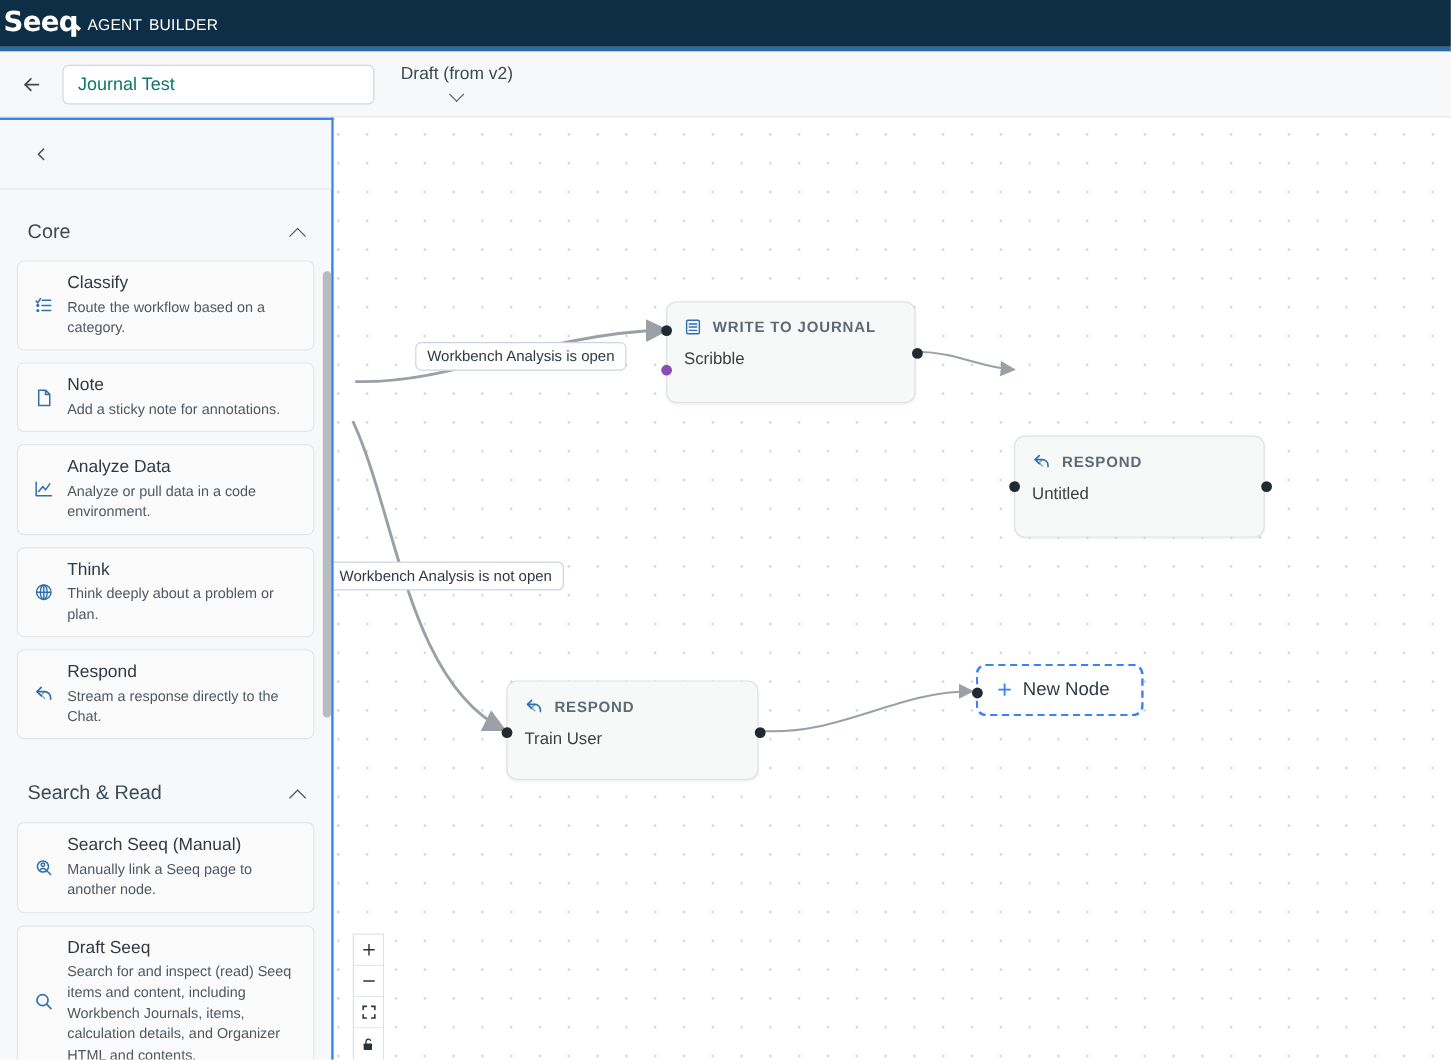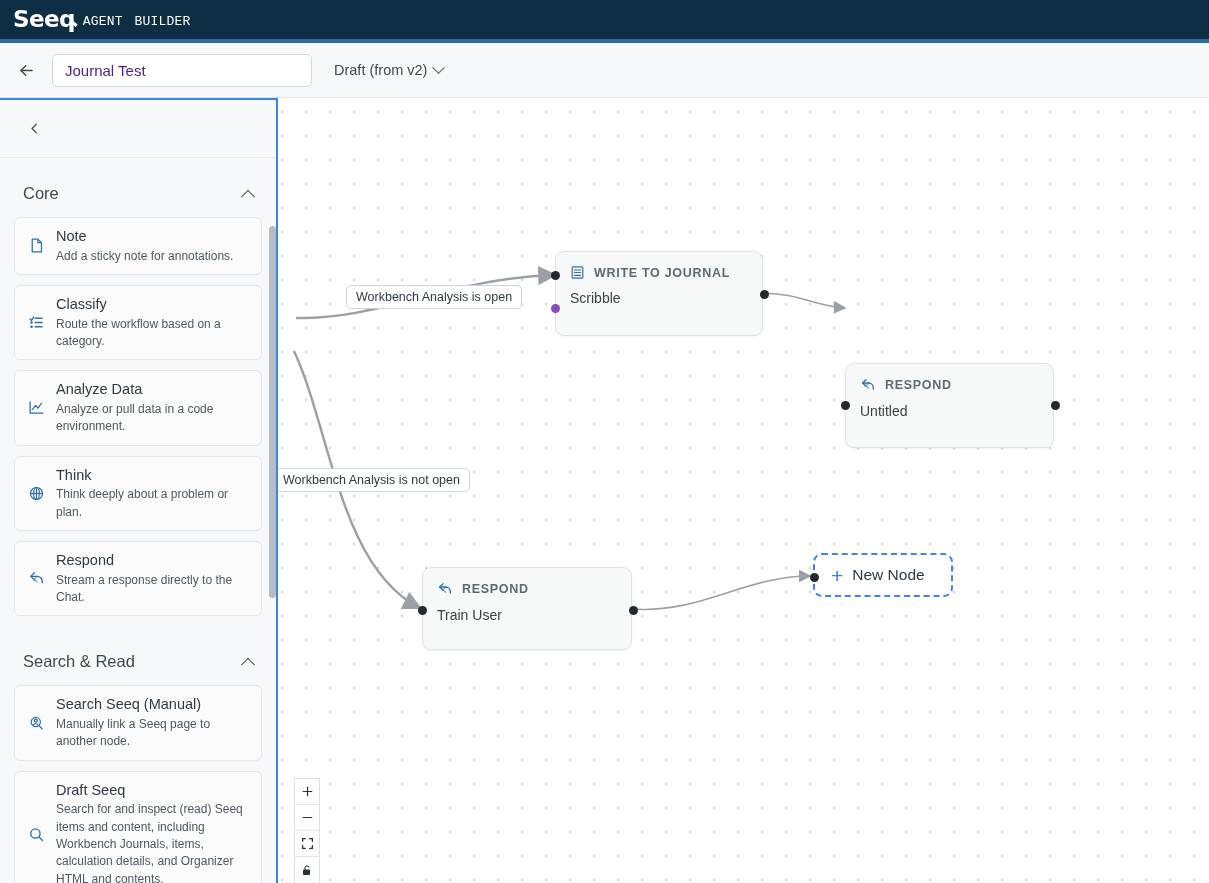--- a/index.html
+++ b/index.html
@@ -9,21 +9,21 @@
     background: #ffffff;
     overflow: hidden;
   }
 
   
   .appbar {
     position: absolute; top: 0; left: 0;
     width: 1209px; height: 39px;
     background: #0d2e45;
     display: flex; align-items: center;
-    padding-left: 13px;
+    padding-left: 3px;
   }
   .appbar-accent {
     position: absolute; top: 39px; left: 0;
     width: 1209px; height: 4px;
     background: #2d6ca2;
   }
   .logo-seeq {
     color: #ffffff;
     font-size: 23px;
     font-weight: bold;
@@ -40,21 +40,21 @@
     transform: rotate(40deg);
     transform-origin: right bottom;
   }
   .logo-title {
     color: #ffffff;
     font-size: 19px;
     margin-left: 8px;
     letter-spacing: 0.2px;
     font-variant: small-caps;
     text-transform: lowercase;
-    font-family: Liberation Mono, monospace;
+    font-family: Liberation Sans, sans-serif;
   }
 
   
   .toolbar {
     position: absolute; top: 43px; left: 0;
     width: 1209px; height: 55px;
     background: #f7f8f9;
     border-bottom: 1px solid #e2e5e8;
     display: flex; align-items: center;
   }
@@ -66,29 +66,30 @@
     background: none; border: none;
   }
   .name-input {
     margin-left: 12px;
     width: 260px; height: 33px;
     border: 1px solid #d3d8dd;
     border-radius: 5px;
     background: #ffffff;
     padding: 0 12px;
     font-size: 15px;
-    color: #4c1d95;
+    color: #0f766e;
     font-family: "Liberation Sans", sans-serif;
   }
   .draft-select {
     margin-left: 22px;
     display: flex; align-items: center; gap: 7px;
     font-size: 14.5px;
     color: #3d4a54;
     cursor: pointer;
+    flex-direction: column;
   }
   .chev-down {
     width: 9px; height: 9px;
     border-right: 1.6px solid #5a6670;
     border-bottom: 1.6px solid #5a6670;
     transform: rotate(45deg) translate(-2px,-2px);
   }
 
   
   .canvas {
@@ -439,50 +440,50 @@
   <div class="panel-scroll">
     <div class="scrollbar"></div>
 
     <div class="group-header">
       <span class="group-title">Core</span>
       <span class="chev-up"></span>
     </div>
 
     <div class="node-card">
       <span class="card-icon">
-        <svg width="17" height="17" viewBox="0 0 24 24" fill="none" stroke="currentColor" stroke-width="1.8" stroke-linejoin="round">
-          <path d="M6 3h8l5 5v13H6z"></path>
-            <polyline points="14 3 14 8 19 8"></polyline>
-        </svg>
-      </span>
-      <span class="card-text">
-        <span class="card-title">Note</span>
-        <span class="card-desc" style="display:block">Add a sticky note for annotations.</span>
-      </span>
-    </div>
-
-    <div class="node-card">
-      <span class="card-icon">
         <svg width="17" height="17" viewBox="0 0 24 24" fill="none" stroke="currentColor" stroke-width="1.8" stroke-linecap="round">
           <line x1="10" y1="6" x2="20" y2="6"></line>
             <line x1="10" y1="12" x2="20" y2="12"></line>
             <line x1="10" y1="18" x2="20" y2="18"></line>
           <polyline points="3 7 5 9 8 4"></polyline>
             <circle cx="5" cy="12" r="1"></circle>
             <circle cx="5" cy="18" r="1"></circle>
         </svg>
       </span>
       <span class="card-text">
         <span class="card-title">Classify</span>
         <span class="card-desc" style="display:block">Route the workflow based on a category.</span>
       </span>
     </div>
 
     <div class="node-card">
       <span class="card-icon">
+        <svg width="17" height="17" viewBox="0 0 24 24" fill="none" stroke="currentColor" stroke-width="1.8" stroke-linejoin="round">
+          <path d="M6 3h8l5 5v13H6z"></path>
+            <polyline points="14 3 14 8 19 8"></polyline>
+        </svg>
+      </span>
+      <span class="card-text">
+        <span class="card-title">Note</span>
+        <span class="card-desc" style="display:block">Add a sticky note for annotations.</span>
+      </span>
+    </div>
+
+    <div class="node-card">
+      <span class="card-icon">
         <svg width="17" height="17" viewBox="0 0 24 24" fill="none" stroke="currentColor" stroke-width="1.8" stroke-linecap="round" stroke-linejoin="round">
           <polyline points="3 4 3 20 21 20"></polyline>
             <polyline points="6 15 11 9 14 13 19 6"></polyline>
         </svg>
       </span>
       <span class="card-text">
         <span class="card-title">Analyze Data</span>
         <span class="card-desc" style="display:block">Analyze or pull data in a code environment.</span>
       </span>
     </div>

